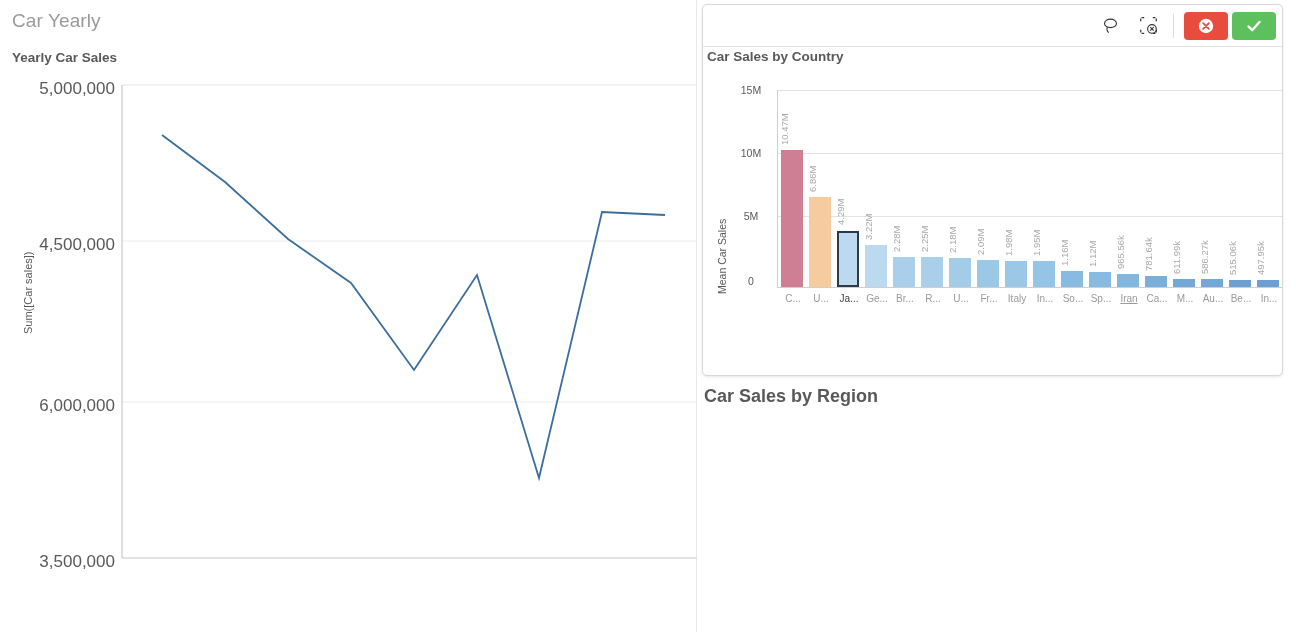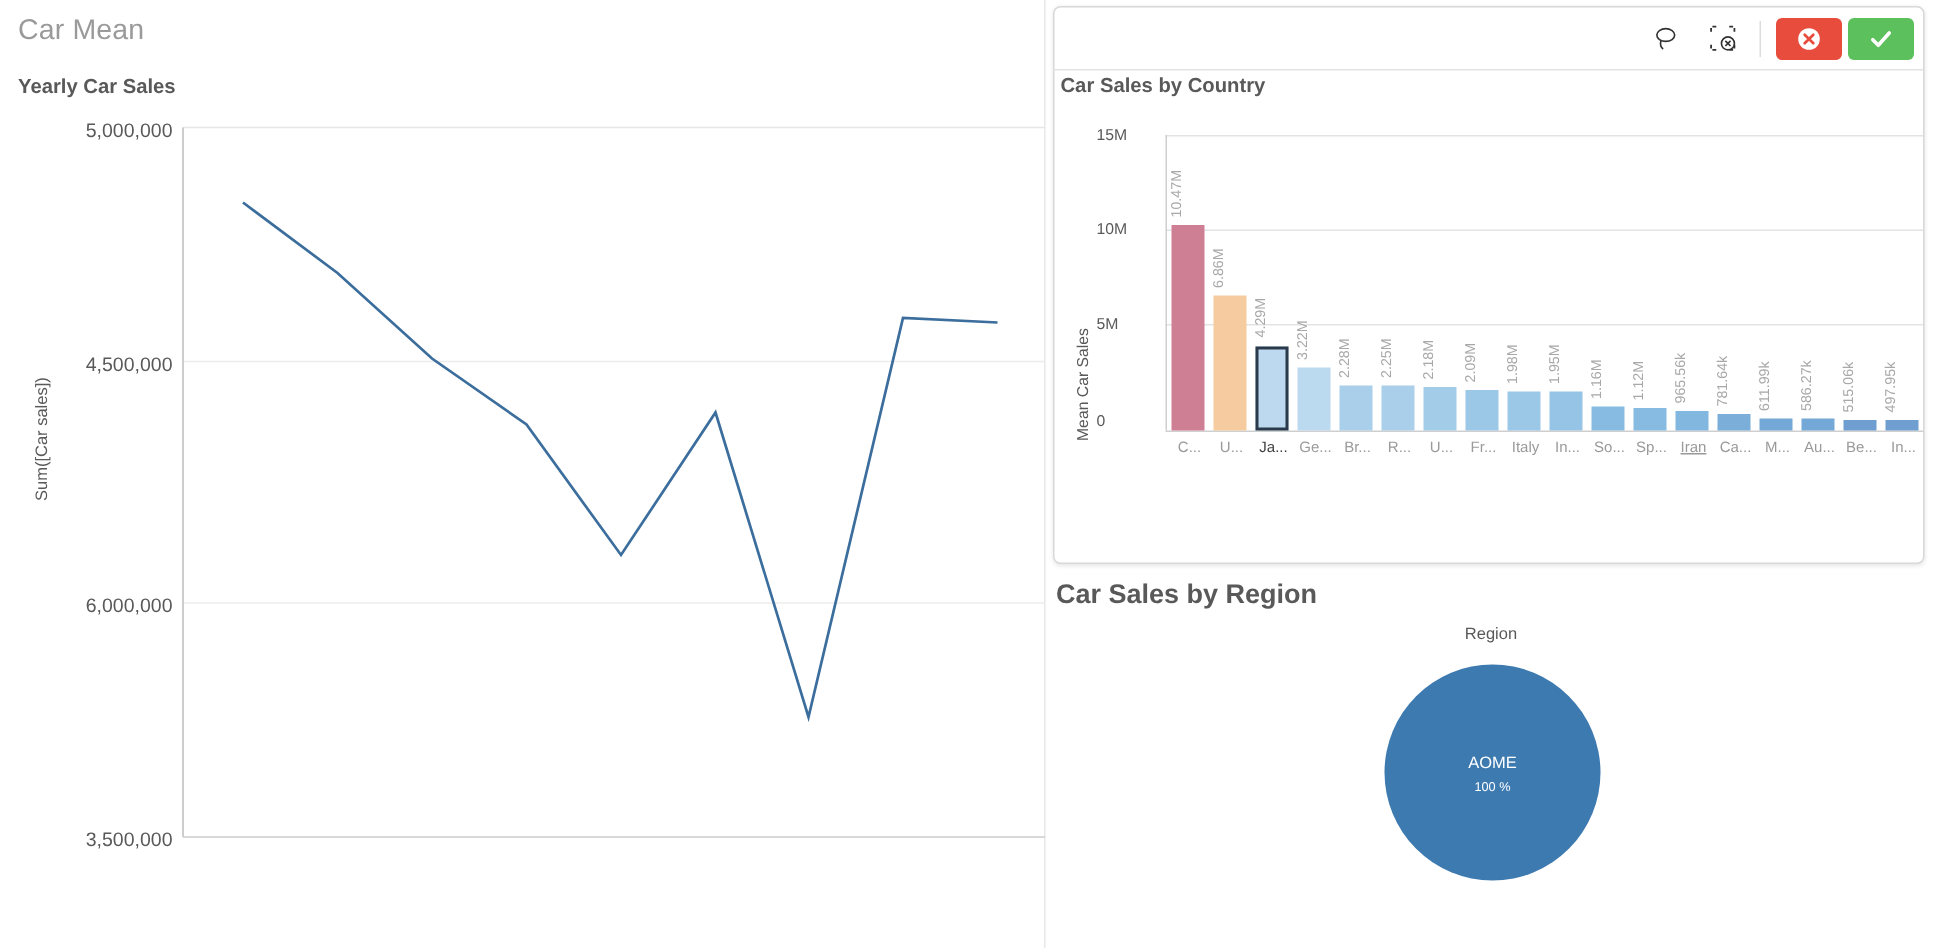--- a/index.html
+++ b/index.html
@@ -41,21 +41,21 @@
     left: 22px; top: 258px;
     transform: rotate(-90deg);
     transform-origin: left top;
     font-size: 11px; color: #595959;
     white-space: nowrap;
   }
   .lc-ytick {
     position: absolute;
     right: 0; width: 86px;
     text-align: right;
-    font-size: 13px; color: #595959;
+    font-size: 17px; color: #595959;
   }
   .lc-ytick-wrap { position: absolute; left: 25px; width: 90px; }
   #line-svg { position: absolute; left: 0; top: 0; }
 
   
   #bar-panel {
     position: absolute; left: 702px; top: 4px;
     width: 581px; height: 372px;
     background: #ffffff;
     border: 1px solid #d8d8d8;
@@ -92,21 +92,21 @@
   #bar-plot {
     position: absolute; left: 0; top: 64px;
     width: 579px; height: 270px;
   }
   .bc-ylabel {
     position: absolute; left: 13px; top: 225px;
     transform: rotate(-90deg); transform-origin: left top;
     font-size: 10.5px; color: #595959; white-space: nowrap;
   }
   .bc-ytick {
-    position: absolute; width: 40px; text-align: left;
+    position: absolute; width: 40px; text-align: center;
     font-size: 10.5px; color: #595959;
   }
   .bc-grid {
     position: absolute; height: 1px; background: #e3e3e3;
   }
   .bc-axisline { position: absolute; background: #cfcfcf; }
   .bc-bar { position: absolute; bottom: 0; }
   .bc-bar-sel {
     border: 2px solid #2b3a4a;
   }
@@ -162,21 +162,21 @@
     text-align: center; color: #fff;
   }
 </style>
 </head>
 <body>
 
 <div id="app">
 
   <div id="left-panel">
 
-    <div id="app-title">Car Mean</div>
+    <div id="app-title">Car Yearly</div>
     <div id="line-obj-title">Yearly Car Sales</div>
 
     <div id="line-chart-area">
       <svg id="line-svg" width="697" height="556">
 
         <line x1="122" y1="9" x2="697" y2="9" stroke="#e6e6e6" stroke-width="1"></line>
         <line x1="122" y1="165" x2="697" y2="165" stroke="#ececec" stroke-width="1"></line>
         <line x1="122" y1="326" x2="697" y2="326" stroke="#ececec" stroke-width="1"></line>
         <line x1="122" y1="482" x2="697" y2="482" stroke="#ececec" stroke-width="1"></line>
 
@@ -337,23 +337,15 @@
           <rect x="89" y="28" width="3" height="1" fill="#6f9fd0"></rect>
           <rect x="0" y="29" width="120" height="1" fill="#9fb8d0"></rect>
         </svg>
         <div id="bar-scroll-window"></div>
       </div>
     </div>
   </div>
 
   <div id="pie-panel">
     <div id="pie-title">Car Sales by Region</div>
-    <div id="pie-legend-title">Region</div>
-    <div id="pie-wrap">
-      <svg width="148" height="148" viewBox="0 0 148 148">
-        <circle cx="74" cy="74" r="72" fill="#3d7ab0"></circle>
-      </svg>
-      <div class="pie-slice-label" style="top:62px; font-size:11px;">AOME</div>
-      <div class="pie-slice-label" style="top:78px; font-size:8.5px;">100 %</div>
-    </div>
   </div>
 
 </div>
 
 </body></html>

